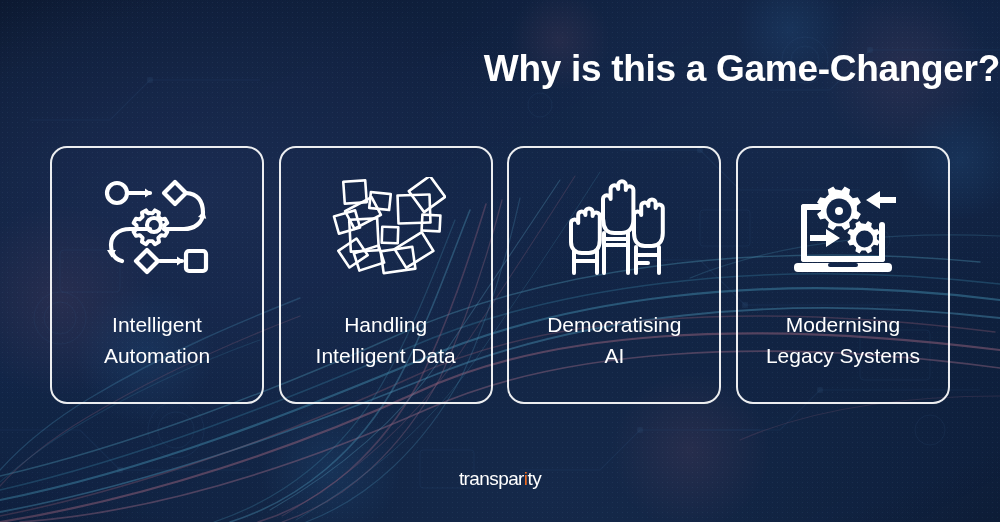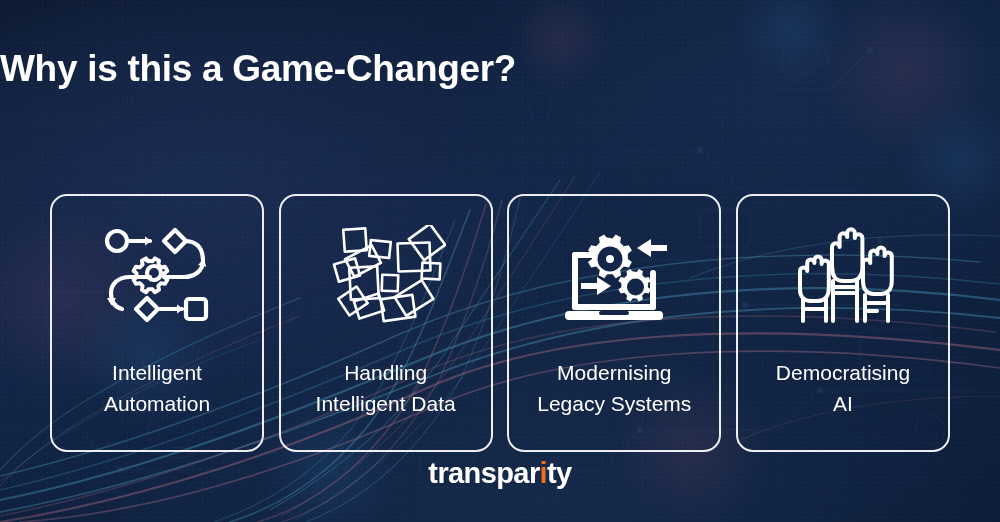--- a/index.html
+++ b/index.html
@@ -41,21 +41,21 @@
     position: absolute; inset: 0;
     background: radial-gradient(ellipse 120% 110% at 50% 50%, rgba(0,0,0,0) 52%, rgba(4,10,22,.55) 100%);
     pointer-events: none;
   }
 
   
   .title {
     position: absolute;
     top: 48px;
     left: 0; right: 0;
-    text-align: left;
+    text-align: right;
     color: #ffffff;
     font-size: 37px;
     font-weight: bold;
     letter-spacing: -0.3px;
   }
 
   
   .cards {
     position: absolute;
     top: 146px;
@@ -66,21 +66,20 @@
     justify-content: space-between;
   }
   .card {
     position: relative;
     width: 214px;
     height: 258px;
     border: 2px solid rgba(255,255,255,.92);
     border-radius: 17px;
     box-sizing: border-box;
     overflow: hidden;
-    margin-top: 48px;
   }
   .card-inner {
     position: absolute; inset: 0;
     display: flex;
     flex-direction: column;
     align-items: center;
   }
   .card-icon {
     margin-top: 27px;
     height: 104px;
@@ -99,22 +98,22 @@
     box-sizing: border-box;
     white-space: pre-line;
   }
 
   
   .logo {
     position: absolute;
     left: 0; right: 0;
     bottom: 32px;
     text-align: center;
-    font-size: 29px;
-    font-weight: bold;
+    font-size: 19px;
+    font-weight: normal;
     letter-spacing: -0.6px;
     color: #ffffff;
   }
   .logo .accent { color: #ef6c23; }
 </style>
 </head>
 <body>
 
 <div id="slide">
 
@@ -279,20 +278,53 @@
           </svg>
         </div>
         <div class="card-label">Handling
 Intelligent Data</div>
       </div>
     </div>
 
     <div class="card">
       <div class="card-inner">
         <div class="card-icon">
+          <svg width="108" height="100" viewBox="0 0 108 100">
+            <g fill="none" stroke="#ffffff" stroke-width="4" stroke-linecap="round" stroke-linejoin="round">
+
+              <path d="M12 60 v-16 a3.6 3.6 0 0 1 7.2 0 v-8 a3.6 3.6 0 0 1 7.2 0 v-3 a3.6 3.6 0 0 1 7.2 0 v4 a3.6 3.6 0 0 1 7.2 0 v24
+                       c0 8 -4 13 -11 13 h-7 c-7 0 -10.8 -5 -10.8 -11 z" transform="translate(-1,2)"></path>
+              <path d="M14 74 v22"></path>
+              <path d="M37 74 v22"></path>
+              <path d="M14 84 h23"></path>
+
+              <path d="M45 44 v-20 a3.8 3.8 0 0 1 7.6 0 v-10 a3.8 3.8 0 0 1 7.6 0 v-4 a3.8 3.8 0 0 1 7.6 0 v5 a3.8 3.8 0 0 1 7.6 0 v29
+                       c0 9 -4.5 14 -12 14 h-7 c-7.5 0 -11 -5 -11 -12 z" transform="translate(-2,-2)"></path>
+              <path d="M44 56 v40"></path>
+              <path d="M68 56 v40"></path>
+              <path d="M44 62 h24"></path>
+              <path d="M44 68 h24"></path>
+
+              <path d="M76 56 v-18 a3.6 3.6 0 0 1 7.2 0 v-9 a3.6 3.6 0 0 1 7.2 0 v-3 a3.6 3.6 0 0 1 7.2 0 v5 a3.6 3.6 0 0 1 7.2 0 v25
+                       c0 8 -4 13 -11 13 h-7 c-7 0 -10.8 -5 -10.8 -13 z" transform="translate(-2,0)"></path>
+              <path d="M76 70 v26"></path>
+              <path d="M99 70 v26"></path>
+              <path d="M76 78 h23"></path>
+              <path d="M76 86 h12"></path>
+            </g>
+          </svg>
+        </div>
+        <div class="card-label">Democratising
+AI</div>
+      </div>
+    </div>
+
+    <div class="card">
+      <div class="card-inner">
+        <div class="card-icon">
           <svg width="118" height="100" viewBox="0 0 118 100">
             <g fill="#ffffff">
 
               <path d="M18 28 h26 v7 H25 v45 h70 V57 h7 v30 H18 Z" opacity="0"></path>
             </g>
             <g fill="none" stroke="#ffffff" stroke-width="6" stroke-linejoin="round" stroke-linecap="round">
               <path d="M20 30 H40"></path>
               <path d="M20 30 V82"></path>
               <path d="M20 82 H98"></path>
               <path d="M98 82 V48"></path>
@@ -315,52 +347,19 @@
             <path d="M112 20 H96 v-6 L82 23 96 32 v-6 h16 z" fill="#ffffff"></path>
 
             <path d="M26 58 h16 v-6 l14 9 -14 9 v-6 H26 z" fill="#ffffff"></path>
           </svg>
         </div>
         <div class="card-label">Modernising
 Legacy Systems</div>
       </div>
     </div>
 
-    <div class="card">
-      <div class="card-inner">
-        <div class="card-icon">
-          <svg width="108" height="100" viewBox="0 0 108 100">
-            <g fill="none" stroke="#ffffff" stroke-width="4" stroke-linecap="round" stroke-linejoin="round">
-
-              <path d="M12 60 v-16 a3.6 3.6 0 0 1 7.2 0 v-8 a3.6 3.6 0 0 1 7.2 0 v-3 a3.6 3.6 0 0 1 7.2 0 v4 a3.6 3.6 0 0 1 7.2 0 v24
-                       c0 8 -4 13 -11 13 h-7 c-7 0 -10.8 -5 -10.8 -11 z" transform="translate(-1,2)"></path>
-              <path d="M14 74 v22"></path>
-              <path d="M37 74 v22"></path>
-              <path d="M14 84 h23"></path>
-
-              <path d="M45 44 v-20 a3.8 3.8 0 0 1 7.6 0 v-10 a3.8 3.8 0 0 1 7.6 0 v-4 a3.8 3.8 0 0 1 7.6 0 v5 a3.8 3.8 0 0 1 7.6 0 v29
-                       c0 9 -4.5 14 -12 14 h-7 c-7.5 0 -11 -5 -11 -12 z" transform="translate(-2,-2)"></path>
-              <path d="M44 56 v40"></path>
-              <path d="M68 56 v40"></path>
-              <path d="M44 62 h24"></path>
-              <path d="M44 68 h24"></path>
-
-              <path d="M76 56 v-18 a3.6 3.6 0 0 1 7.2 0 v-9 a3.6 3.6 0 0 1 7.2 0 v-3 a3.6 3.6 0 0 1 7.2 0 v5 a3.6 3.6 0 0 1 7.2 0 v25
-                       c0 8 -4 13 -11 13 h-7 c-7 0 -10.8 -5 -10.8 -13 z" transform="translate(-2,0)"></path>
-              <path d="M76 70 v26"></path>
-              <path d="M99 70 v26"></path>
-              <path d="M76 78 h23"></path>
-              <path d="M76 86 h12"></path>
-            </g>
-          </svg>
-        </div>
-        <div class="card-label">Democratising
-AI</div>
-      </div>
-    </div>
-
   </div>
 
   <div class="logo">
     <span>transpar</span><span class="accent">i</span><span>ty</span>
   </div>
 
 </div>
 
 </body></html>

